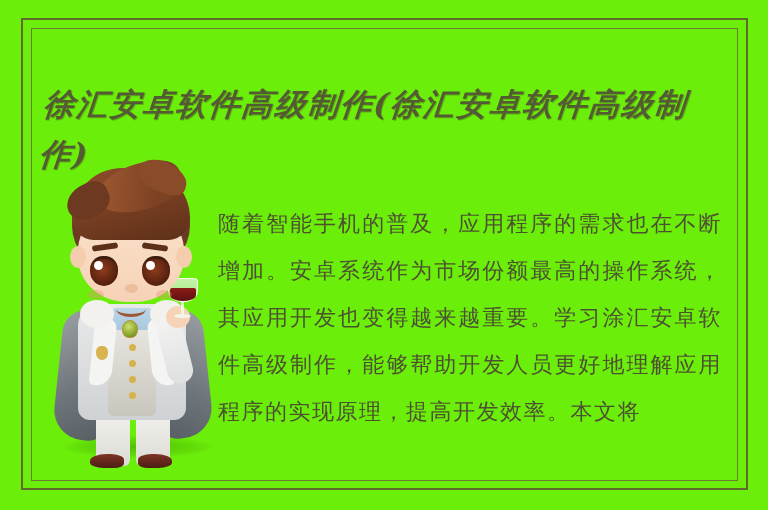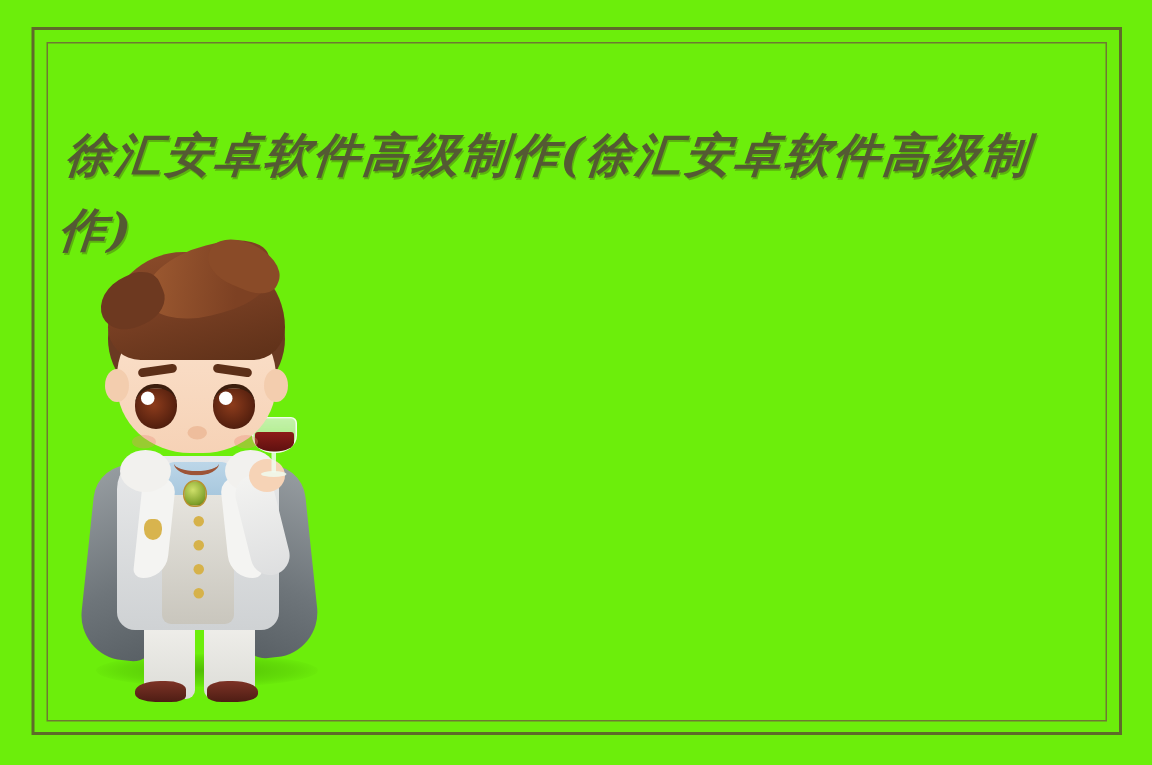--- a/index.html
+++ b/index.html
@@ -432,14 +432,15 @@
     <div class="brow-l"></div>
     <div class="brow-r"></div>
     <div class="eye-l"></div>
     <div class="eye-r"></div>
     <div class="glint-l"></div>
     <div class="glint-r"></div>
     <div class="nose"></div>
     <div class="mouth"></div>
   </div>
 
+  <p class="body-copy">随着智能手机的普及，应用程序的需求也在不断增加。安卓系统作为市场份额最高的操作系统，其应用开发也变得越来越重要。学习涂汇安卓软件高级制作，能够帮助开发人员更好地理解应用程序的实现原理，提高开发效率。本文将</p>
 
 </div>
 
 </body></html>

